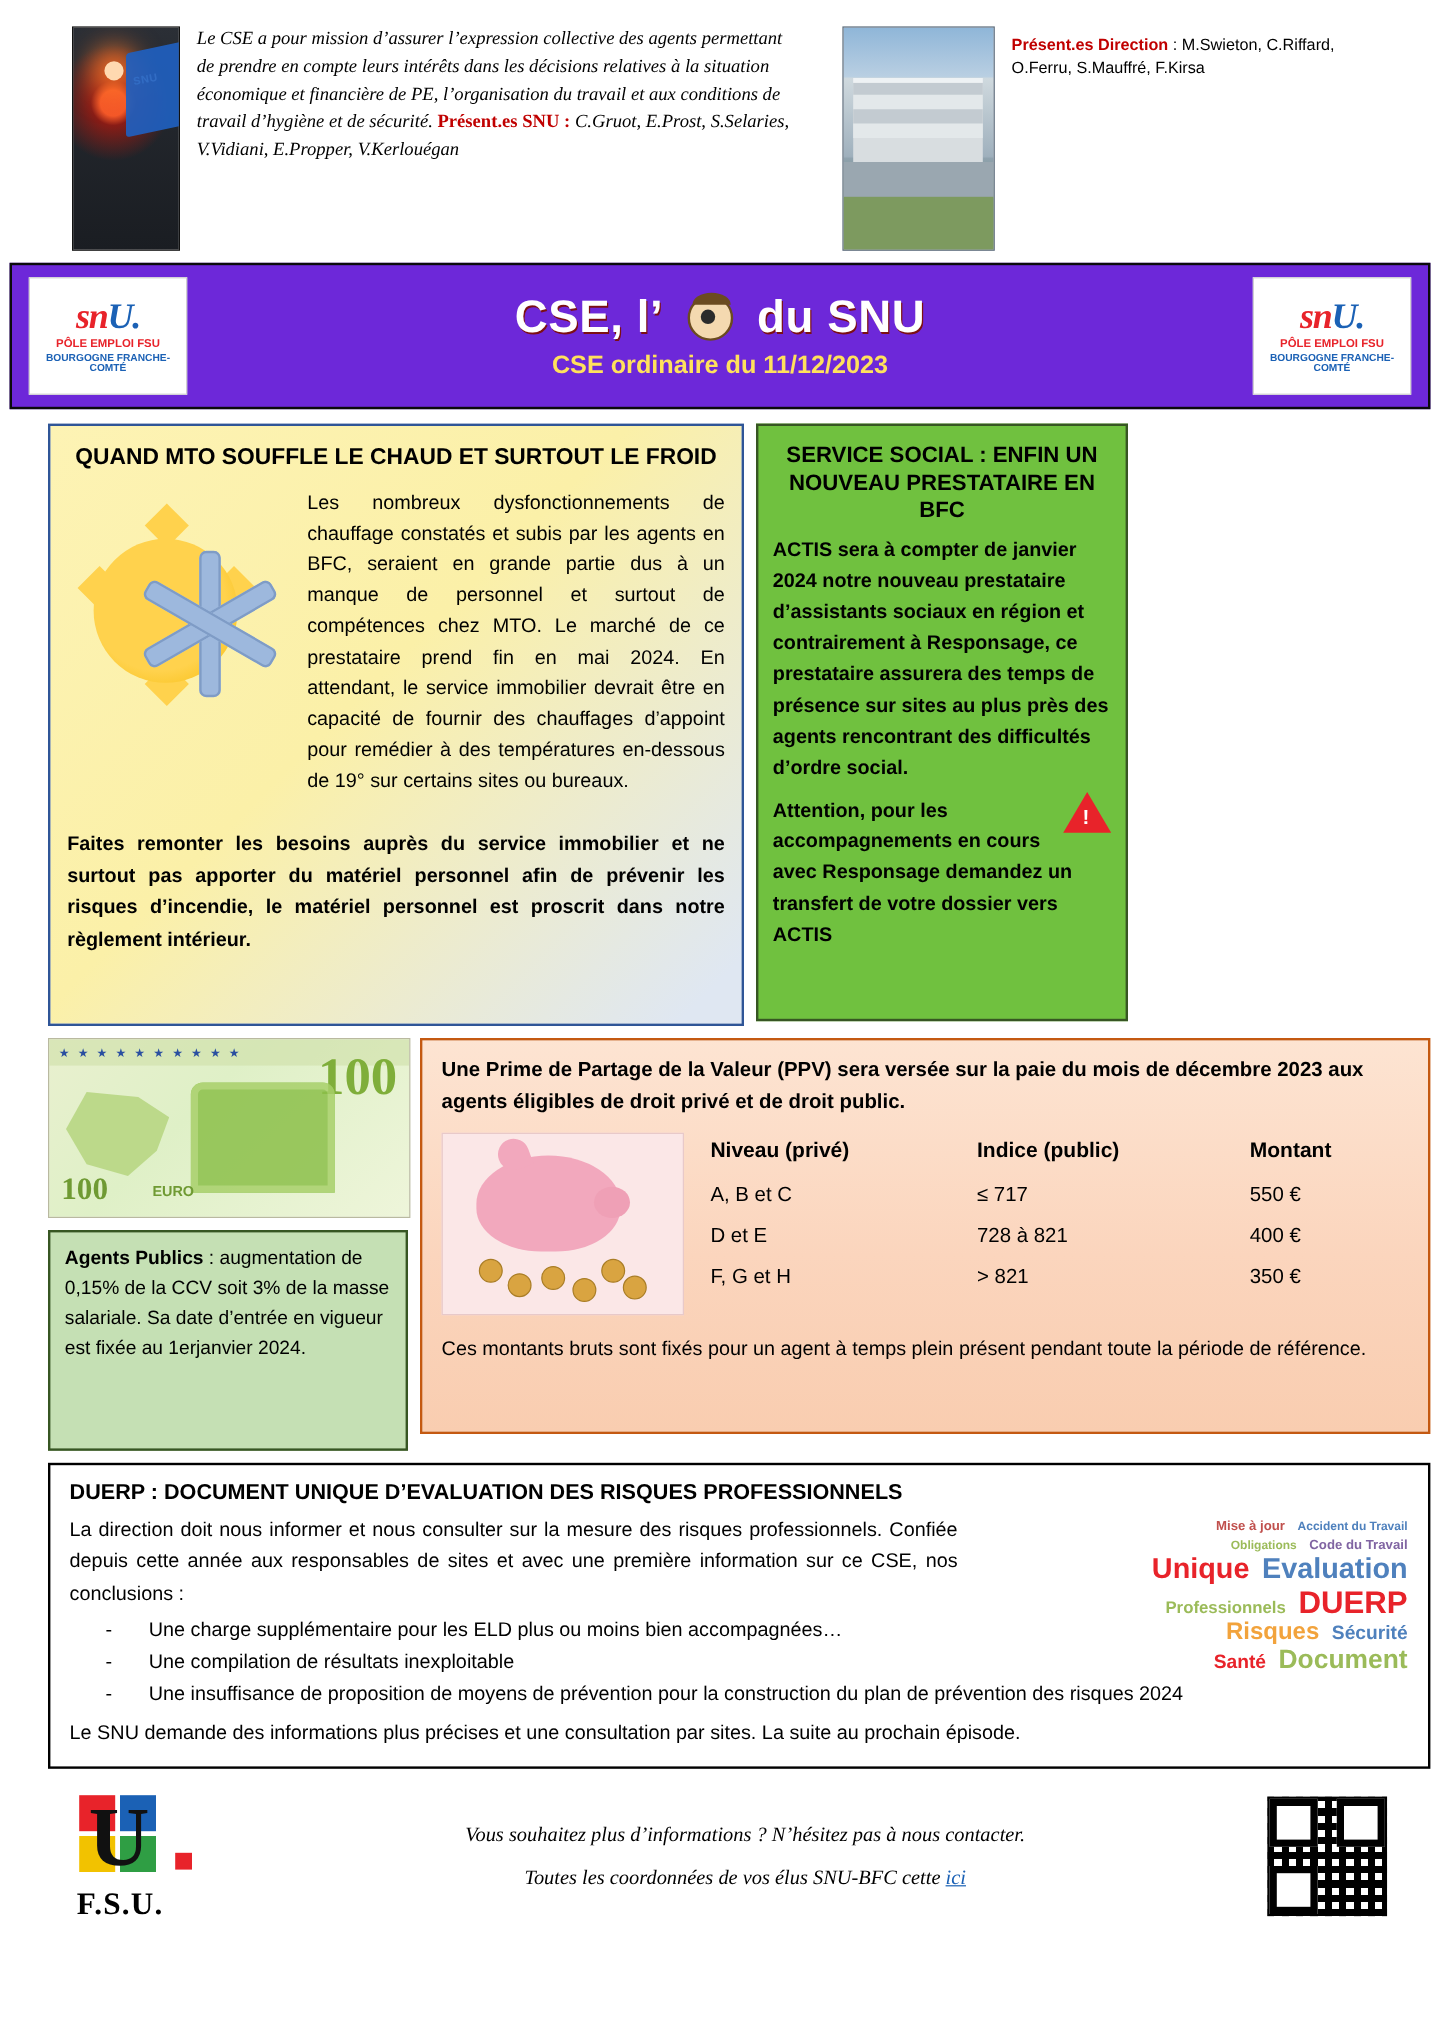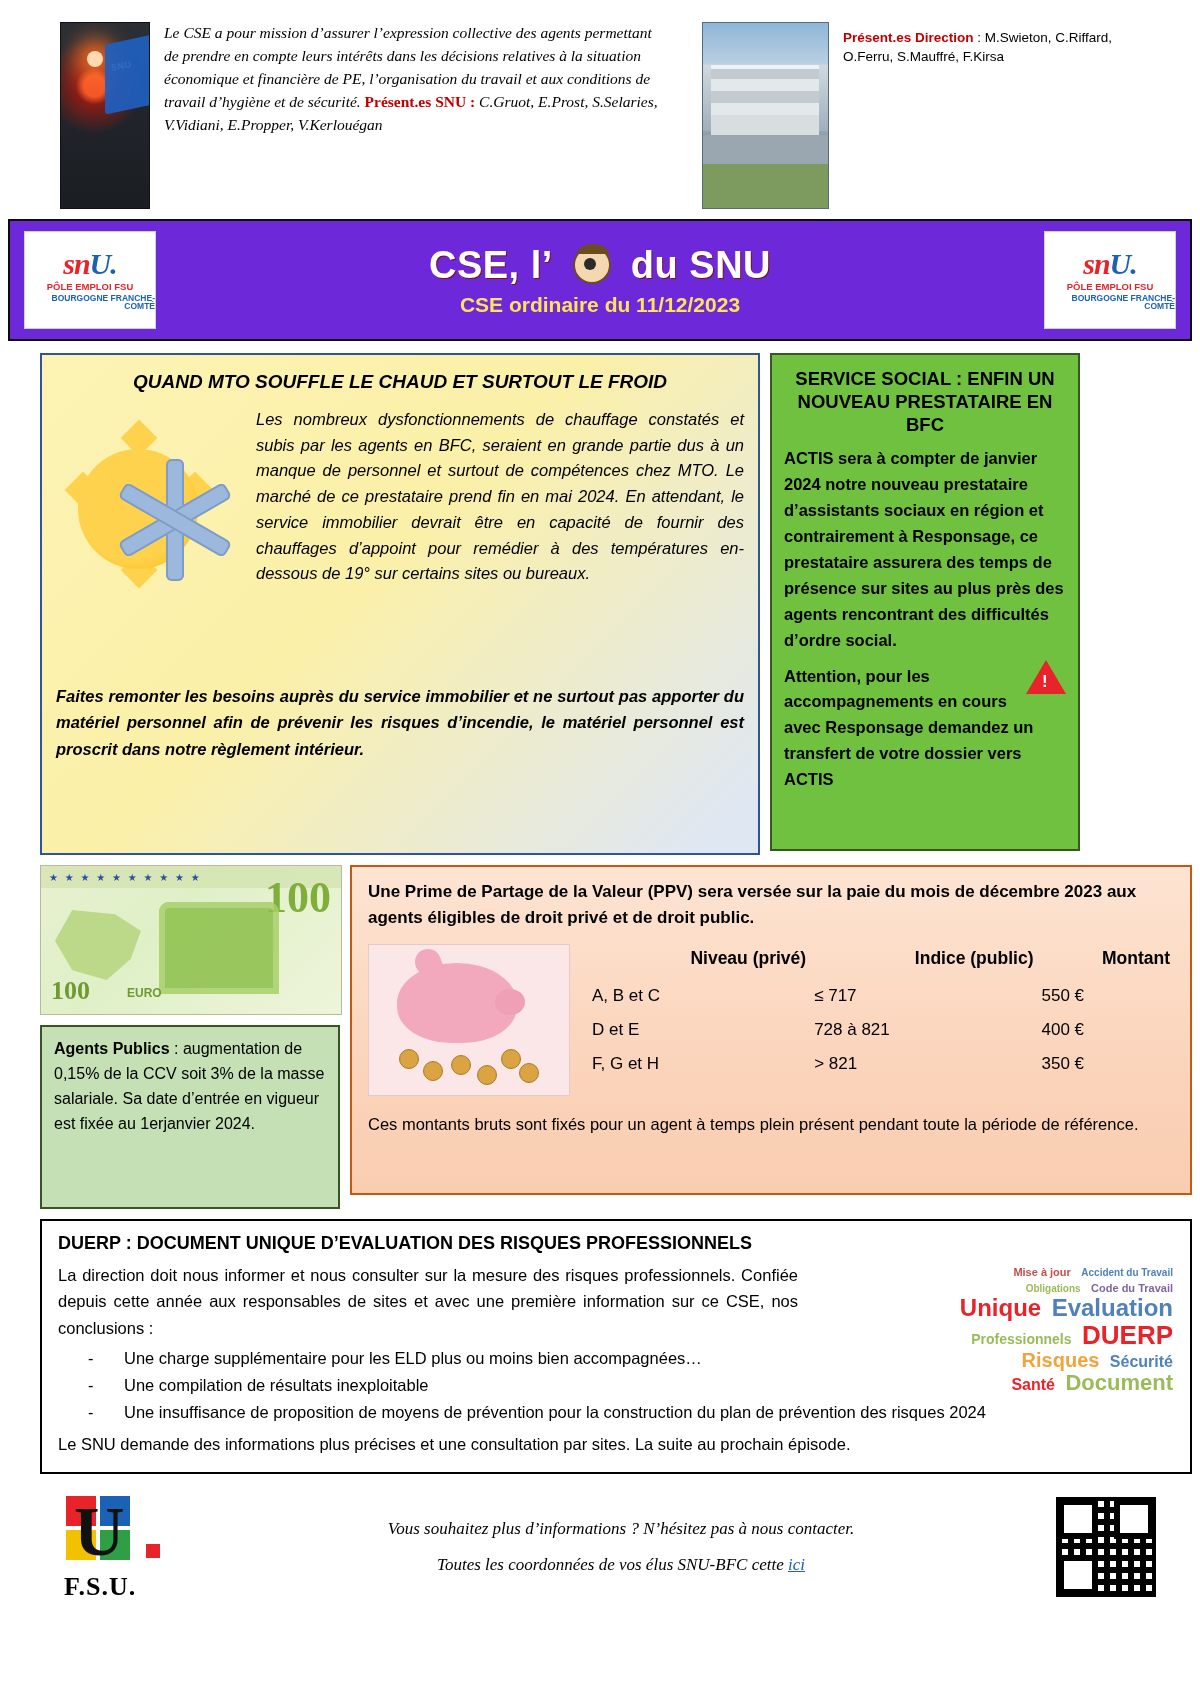--- a/index.html
+++ b/index.html
@@ -57,35 +57,35 @@
   
   .banner{
     margin:10px 8px 0 8px;height:118px;background:#6d28d9;border:2px solid #0b0b0b;
     display:flex;align-items:center;justify-content:space-between;padding:0 14px;position:relative;
   }
   .logo-snu{width:130px;height:96px;background:#fff;border:1px solid #d0d0d0;display:flex;flex-direction:column;
     align-items:center;justify-content:center;line-height:1;}
   .logo-snu .word{font-family:"Liberation Serif",serif;font-style:italic;font-weight:bold;font-size:30px;color:#e8232a;letter-spacing:-1px;}
   .logo-snu .word .u{color:#1b61b5;}
   .logo-snu .l2{font-size:9.5px;font-weight:bold;color:#e8232a;margin-top:3px;}
-  .logo-snu .l3{font-size:8.5px;font-weight:bold;color:#1b61b5;margin-top:2px;text-align:right;}
+  .logo-snu .l3{font-size:8.5px;font-weight:bold;color:#1b61b5;margin-top:2px;text-align:center;}
   .banner-center{flex:1;text-align:center;}
   .banner-title{
     font-size:38px;font-weight:bold;color:#fff;letter-spacing:.5px;
     text-shadow:1px 1px 0 #7c0f12;display:flex;align-items:center;justify-content:center;gap:20px;
   }
   .eye{display:inline-block;width:34px;height:34px;border-radius:50%;background:#f4d9b0;border:2px solid #6b4b20;
     position:relative;vertical-align:middle;}
   .eye:before{content:"";position:absolute;left:9px;top:10px;width:12px;height:12px;border-radius:50%;background:#2b2b2b;}
   .eye:after{content:"";position:absolute;left:2px;top:-4px;width:32px;height:10px;border-radius:50% 50% 0 0/100% 100% 0 0;background:#6b4b20;}
   .banner-sub{font-size:21px;font-weight:bold;color:#ffe15c;margin-top:6px;}
 
   
   .main{display:flex;gap:10px;margin:12px 8px 0 40px;align-items:flex-start;}
-  .col-left{width:720px;font-style:italic;}
+  .col-left{width:580px;}
   .col-right{width:310px;}
 
   .box-mto{
     border:2px solid #2f5597;background:linear-gradient(135deg,#fdf3b4 0%, #fbf0a8 45%, #dfe7f2 95%);
     padding:12px 14px 16px 14px;position:relative;min-height:470px;
   }
   .box-mto h2{margin:4px 0 14px 0;font-size:19px;text-align:center;font-weight:bold;}
   .mto-body{display:flex;gap:10px;}
   .sun-snow{width:190px;height:250px;position:relative;flex:0 0 190px;}
   .sun{position:absolute;left:22px;top:42px;width:120px;height:120px;border-radius:50%;
@@ -140,21 +140,21 @@
   .ppv-lead{font-size:17px;font-weight:bold;line-height:1.5;margin:0 0 14px 0;}
   .ppv-mid{display:flex;gap:18px;align-items:flex-start;}
   .piggy-box{width:200px;height:150px;background:#fbe7e7;border:1px solid #e8c9c9;position:relative;flex:0 0 200px;}
   .pig{position:absolute;left:28px;top:18px;width:120px;height:80px;background:#f2a8bd;border-radius:50% 50% 45% 45%;}
   .pig:before{content:"";position:absolute;right:-8px;top:26px;width:30px;height:26px;background:#efa0b6;border-radius:50%;}
   .pig:after{content:"";position:absolute;left:18px;top:-14px;width:26px;height:26px;background:#f2a8bd;border-radius:50% 50% 0 50%;transform:rotate(-20deg);}
   .coin{position:absolute;width:18px;height:18px;border-radius:50%;background:#d9a441;border:1px solid #a97d26;}
   .c1{left:30px;top:104px}.c2{left:54px;top:116px}.c3{left:82px;top:110px}.c4{left:108px;top:120px}.c5{left:132px;top:104px}.c6{left:150px;top:118px}
   .ppv-table{flex:1;}
   .ppv-table table{border-collapse:collapse;width:100%;font-size:17px;}
-  .ppv-table th{font-weight:bold;text-align:right;padding:4px 4px 10px 4px;font-size:17.5px;}
+  .ppv-table th{font-weight:bold;text-align:left;padding:4px 4px 10px 4px;font-size:17.5px;}
   .ppv-table td{padding:7px 4px;font-size:17px;}
   .ppv-foot{margin-top:16px;font-size:16.5px;line-height:1.5;}
 
   
   .box-duerp{
     margin:10px 8px 0 40px;border:2px solid #000;background:#fff;padding:12px 16px 14px 16px;position:relative;
   }
   .box-duerp h2{margin:0 0 8px 0;font-size:18px;font-weight:bold;}
   .duerp-text{font-size:16.5px;line-height:1.6;text-align:justify;}
   .duerp-list{margin:4px 0 0 0;padding:0;list-style:none;font-size:16.5px;line-height:1.62;}

